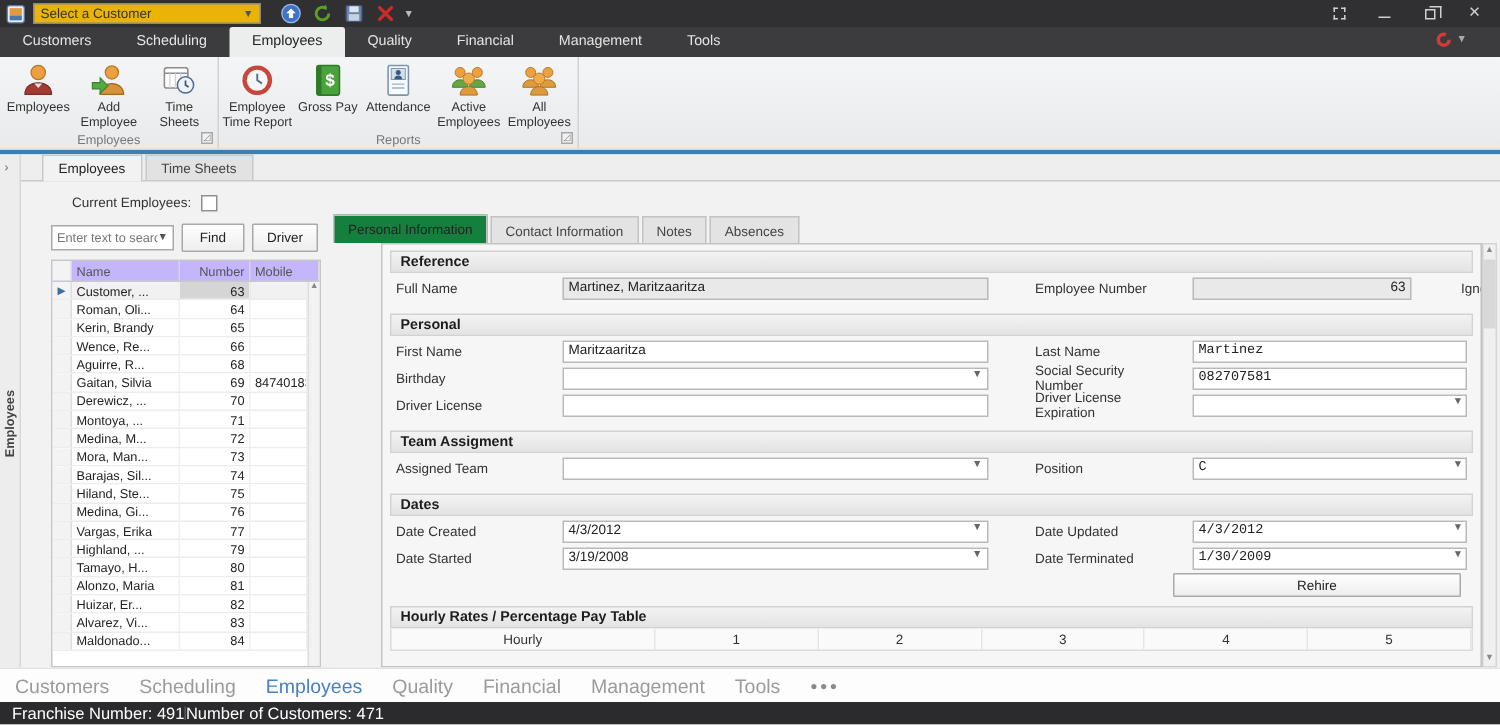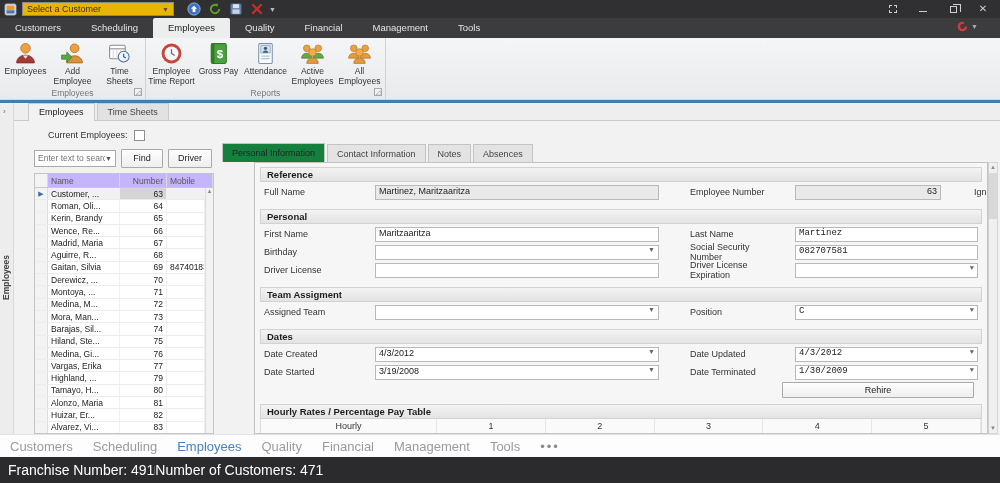--- a/index.html
+++ b/index.html
@@ -112,21 +112,21 @@
   .vscroll .sthumb { width:8px; height:46px; background:#d8d8d8; border-radius:1px; margin-top:1px; }
   .vscroll .sfill { flex:1; }
 
   
   .bottom-nav { height:23px; background:#fdfdfd; border-top:1px solid #e2e2e2; display:flex; align-items:center; gap:20px; padding-left:10px; flex:0 0 auto; }
   .bn-item { font-size:13px; color:#9b9b9b; }
   .bn-item.active { color:#4a80c0; }
   .bn-ellipsis { font-size:13px; color:#8a8a8a; letter-spacing:2px; }
 
   
-  .statusbar { height:26px; background:#2b2b2d; display:flex; align-items:center; color:#fff; font-size:14px; padding-left:8px; gap:0; flex:0 0 auto; }
+  .statusbar { height:15px; background:#2b2b2d; display:flex; align-items:center; color:#fff; font-size:11px; padding-left:8px; gap:0; flex:0 0 auto; }
   .sb-sep { width:1px; height:9px; background:#5a5a5a; }
 </style>
 </head>
 <body>
 
 <div class="app">
 
   <div class="titlebar">
     <span class="app-icon">
       <svg viewBox="0 0 16 16">
@@ -347,26 +347,20 @@
               <span class="gcell gmob"></span>
             </div>
                   <div class="grow">
               <span class="gcell gind"></span>
               <span class="gcell gname">Wence, Re...</span>
               <span class="gcell gnum">66</span>
               <span class="gcell gmob"></span>
             </div>
                   <div class="grow">
               <span class="gcell gind"></span>
-              <span class="gcell gname">Madrid, Maria</span>
-              <span class="gcell gnum">67</span>
-              <span class="gcell gmob"></span>
-            </div>
-                  <div class="grow">
-              <span class="gcell gind"></span>
               <span class="gcell gname">Aguirre, R...</span>
               <span class="gcell gnum">68</span>
               <span class="gcell gmob"></span>
             </div>
                   <div class="grow">
               <span class="gcell gind"></span>
               <span class="gcell gname">Gaitan, Silvia</span>
               <span class="gcell gnum">69</span>
               <span class="gcell gmob">8474018364</span>
             </div>

